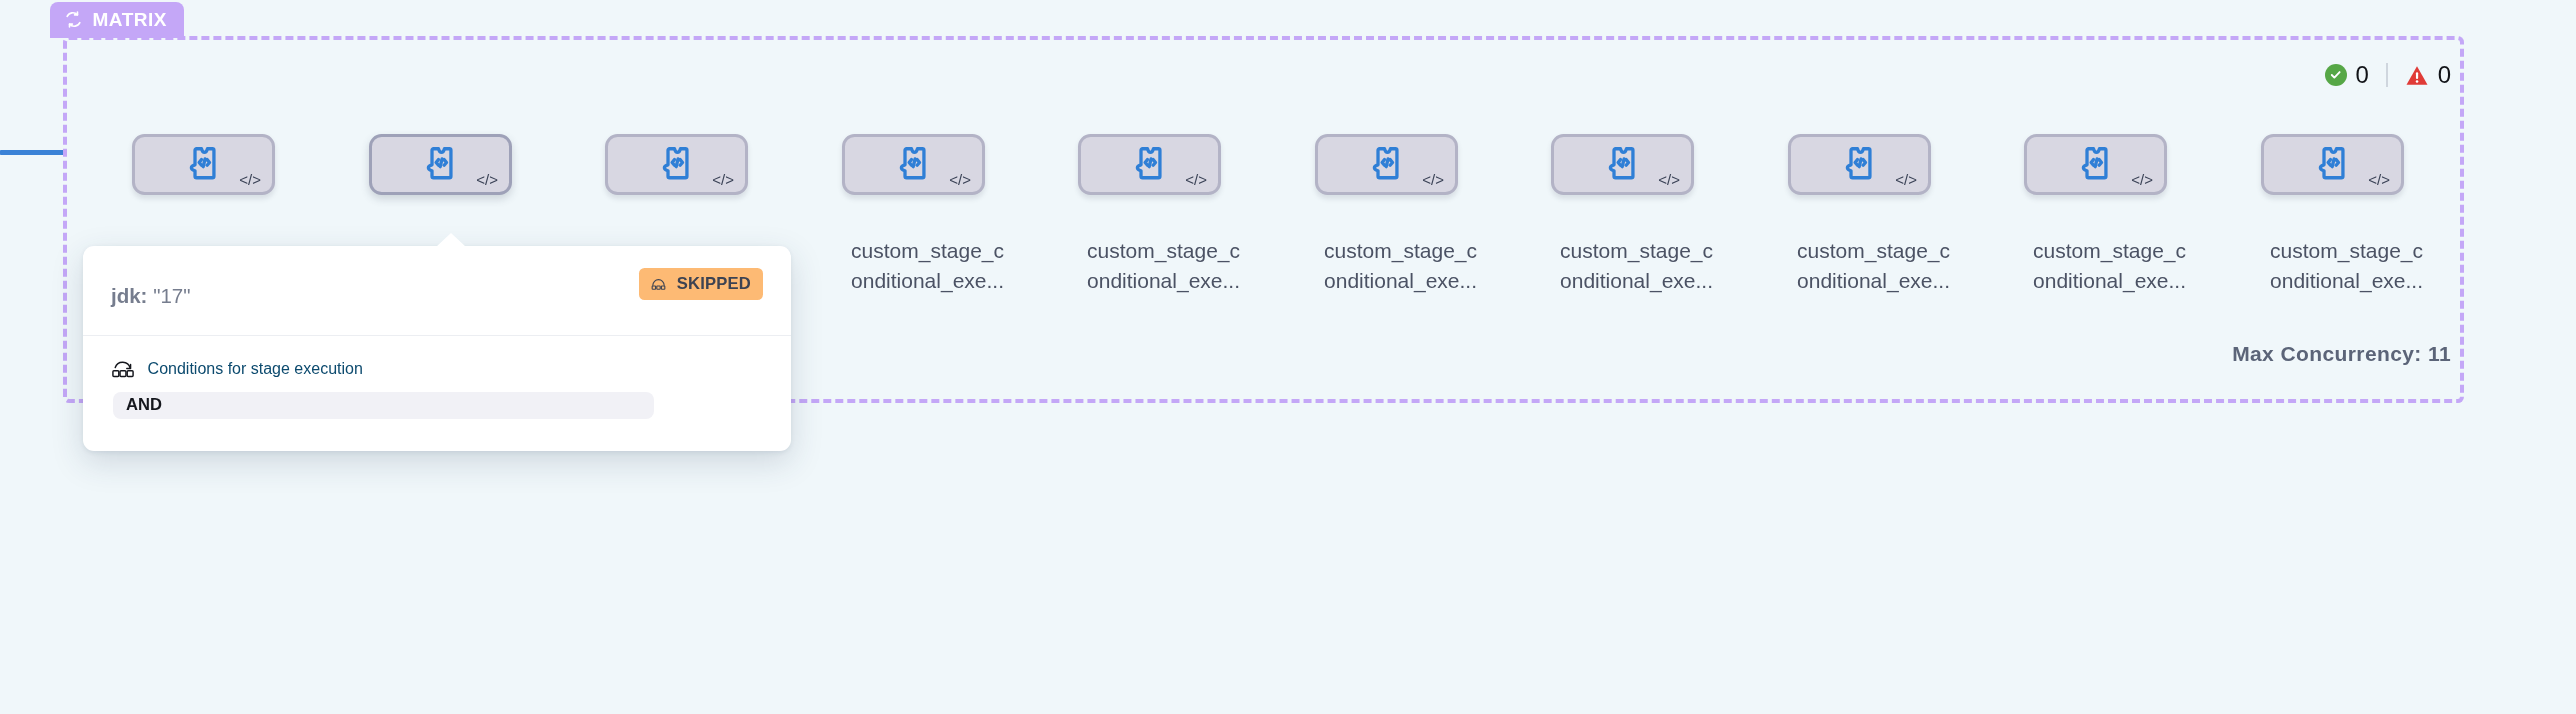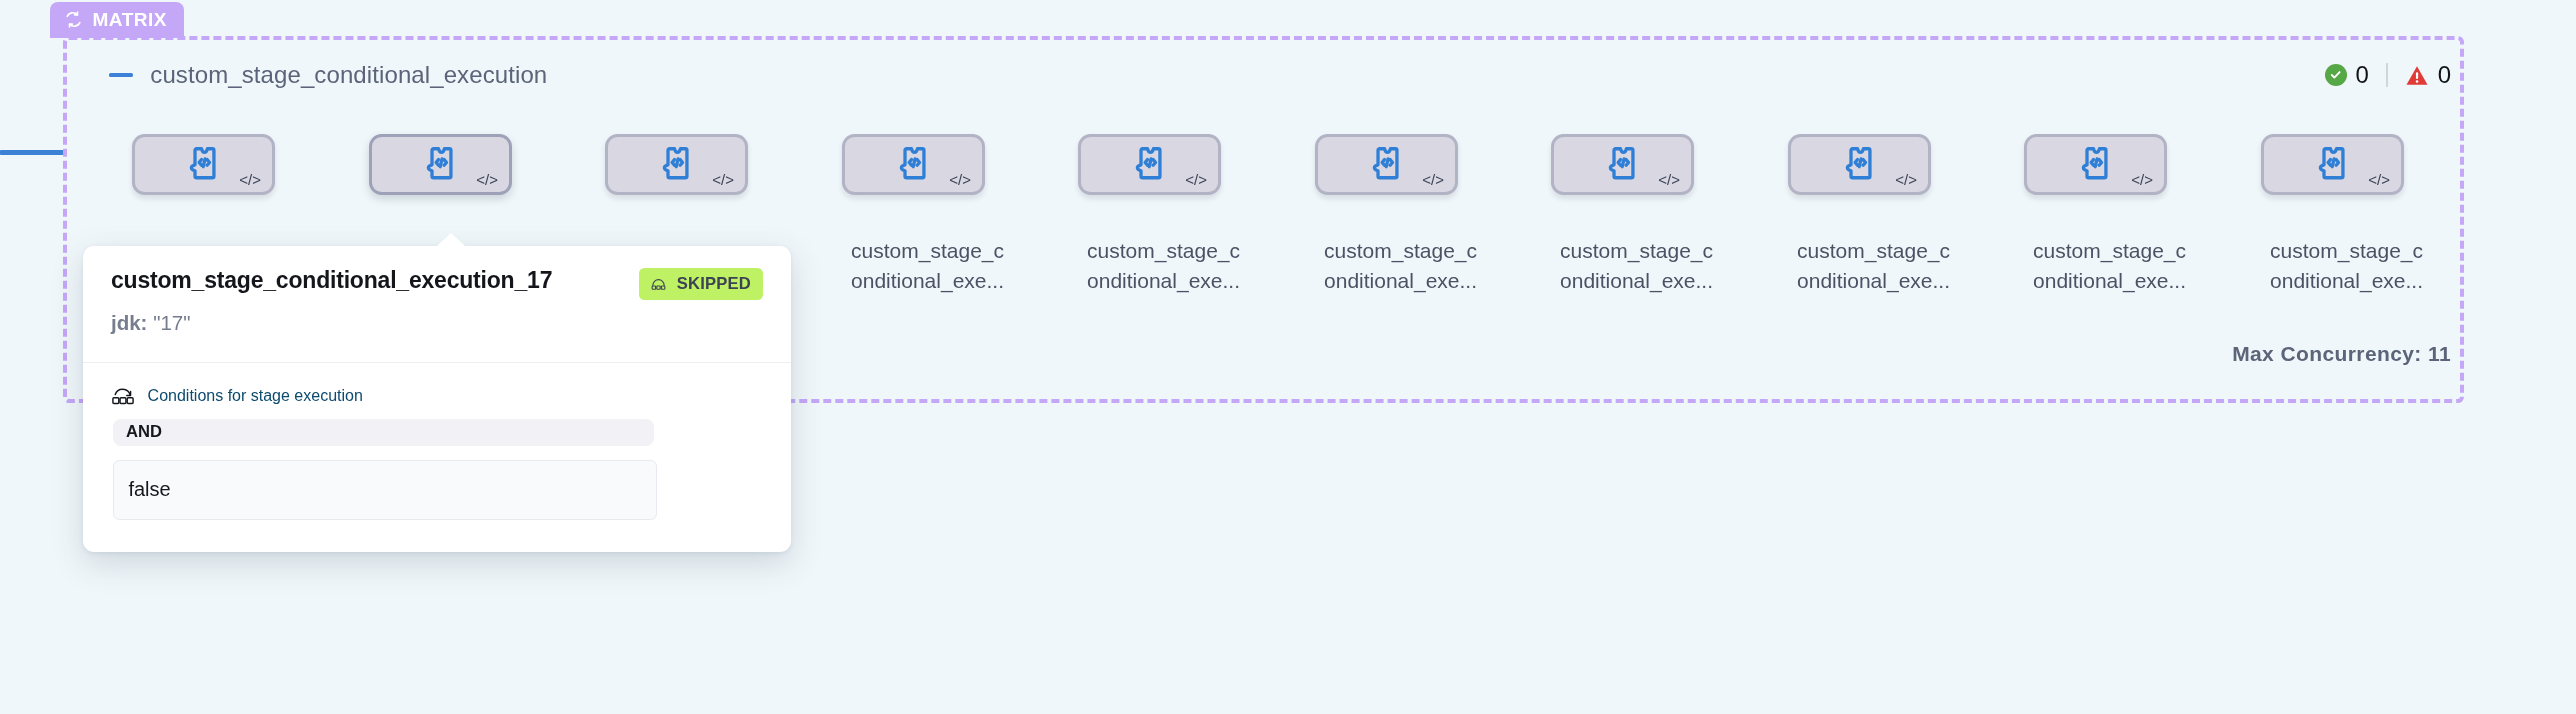--- a/index.html
+++ b/index.html
@@ -159,21 +159,21 @@
     font-weight: 700;
     color: #767d8e;
   }
   .tip-sub .val { font-weight: 400; }
   .skipped {
     position: absolute;
     right: 28px; top: 22px;
     height: 32px;
     padding: 0 12px;
     display: flex; align-items: center; gap: 11px;
-    background: #bef264;
+    background: #fdba74;
     color: #3d4352;
     border-radius: 5.5px;
     font-size: 16.6px;
     font-weight: 700;
     letter-spacing: 0.2px;
   }
   .tip-sep { height: 1.6px; background: #eceef2; }
   .tip-body { padding: 22px 28px 32px 28px; }
   .cond-head {
     display: flex; align-items: center; gap: 12.6px;
@@ -233,24 +233,20 @@
       <svg width="19" height="19" viewBox="0 0 24 24" fill="none" stroke="#ffffff" stroke-width="2.1" stroke-linecap="round" stroke-linejoin="round">
         <path d="M4 8a8 8 0 0 1 13-2"></path>
         <path d="M20 16a8 8 0 0 1-13 2"></path>
         <path d="M17 2.5V6.2h-3.6"></path>
         <path d="M7 21.5V17.8h3.6"></path>
       </svg>
     </span>
     <span>MATRIX</span>
   </div>
 
-  <div class="group-head">
-    <span class="collapse-btn"></span>
-    <span class="group-title">custom_stage_conditional_execution</span>
-  </div>
 
   <div class="status-cluster">
     <span class="stat">
       <span class="dot-ok">
         <svg width="13.4" height="13.4" viewBox="0 0 24 24" fill="none" stroke="#ffffff" stroke-width="3.4" stroke-linecap="round" stroke-linejoin="round">
           <path d="M5 12.6l4.6 4.6L19 7.4"></path>
         </svg>
       </span>
       <span class="stat-num">0</span>
     </span>
@@ -369,21 +365,20 @@
         <div>onditional_exe...</div>
       </div>
     </div>
 
   <div class="max-conc">Max Concurrency: 11</div>
 
   <div class="tip">
     <span class="tip-arrow"></span>
 
     <div class="tip-top">
-      <div class="tip-title">custom_stage_conditional_execution_17</div>
       <div class="tip-sub">
         <span>jdk:</span>
         <span class="val">"17"</span>
       </div>
       <div class="skipped">
         <span style="display:flex">
           <svg width="15" height="13.4" viewBox="0 0 20 18" fill="none" stroke="#3d4352" stroke-width="1.5" stroke-linecap="round">
             <path d="M2.4 11.2a7.6 7.6 0 0 1 15.2 0"></path>
             <rect x="1.5" y="12.1" width="4.6" height="4.4" rx="0.8"></rect>
             <rect x="7.7" y="12.1" width="4.6" height="4.4" rx="0.8"></rect>
@@ -403,18 +398,17 @@
             <path d="M3.6 9.1a7.4 7.4 0 0 1 14.2.6"></path>
             <path d="M18.2 6.1v3.9h-3.6"></path>
             <rect x="1.4" y="12.2" width="5.6" height="5.4" rx="0.9"></rect>
             <rect x="8.2" y="12.2" width="5.6" height="5.4" rx="0.9"></rect>
             <rect x="15" y="12.2" width="5.6" height="5.4" rx="0.9"></rect>
           </svg>
         </span>
         <span class="cond-title">Conditions for stage execution</span>
       </div>
       <div class="and-pill">AND</div>
-      <div class="expr-box">false</div>
     </div>
   </div>
 
 </div>
 
 
 </body></html>

